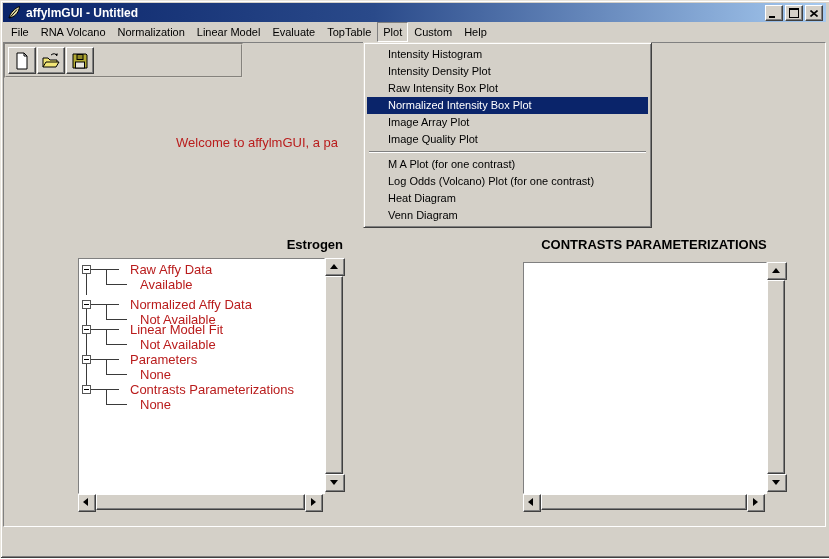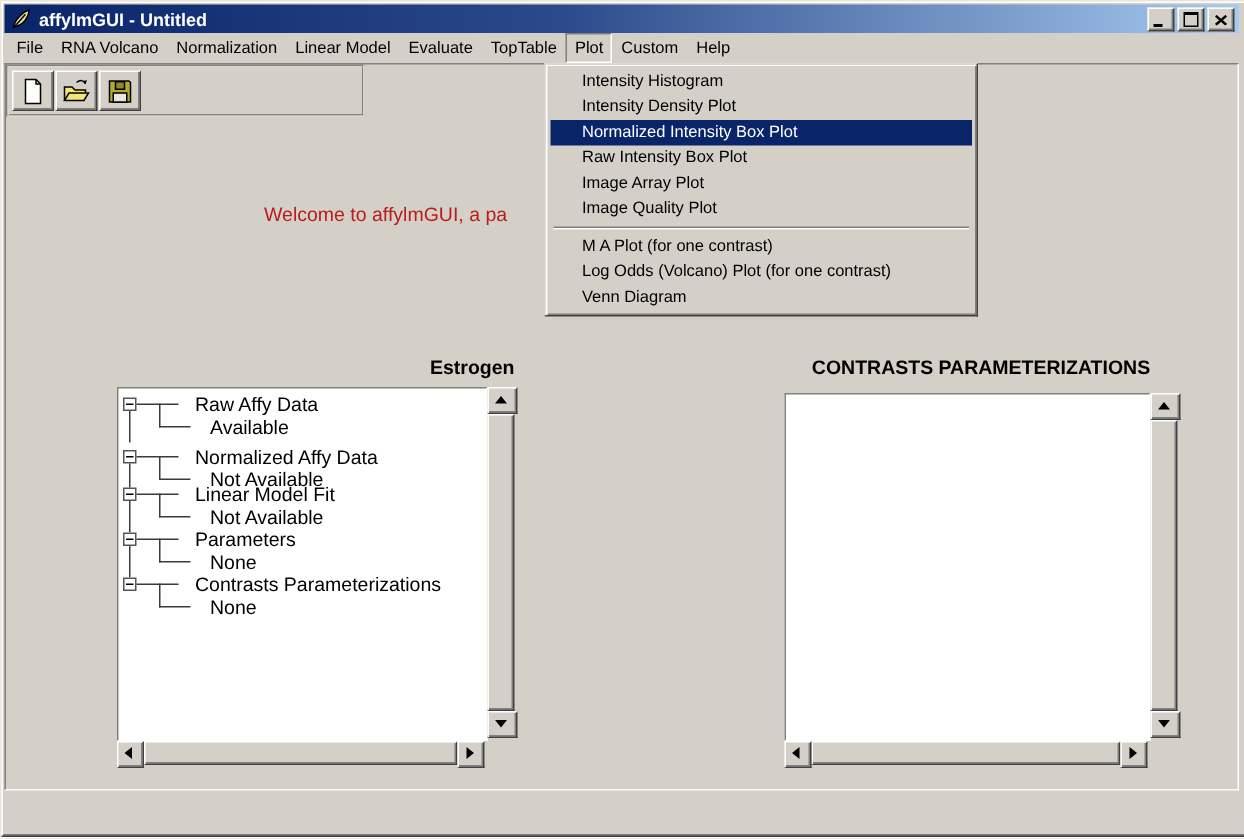--- a/index.html
+++ b/index.html
@@ -44,21 +44,21 @@
   .sb-v .sb-btn{height:16px;width:100%;}
   .sb-h .sb-btn{width:16px;height:100%;}
   .sb-thumb{flex:1 1 auto;background:#d4d0c8;border:1px solid;border-color:#fff #404040 #404040 #fff;
     box-shadow:inset -1px -1px 0 #808080;}
   .arr{position:absolute;width:0;height:0;}
   .arr-up{left:4px;top:5px;border-left:4px solid transparent;border-right:4px solid transparent;border-bottom:5px solid #000;}
   .arr-down{left:4px;top:5px;border-left:4px solid transparent;border-right:4px solid transparent;border-top:5px solid #000;}
   .arr-left{left:4px;top:3px;border-top:4px solid transparent;border-bottom:4px solid transparent;border-right:5px solid #000;}
   .arr-right{left:5px;top:3px;border-top:4px solid transparent;border-bottom:4px solid transparent;border-left:5px solid #000;}
   
-  .tree{position:absolute;inset:0;font-size:13px;color:#000000;overflow:hidden;}
+  .tree{position:absolute;inset:0;font-size:13px;color:#b91c1c;overflow:hidden;}
   .tg{position:absolute;left:0;width:100%;height:30px;}
   .tg div{position:absolute;}
   .tbox{left:3px;top:3px;width:9px;height:9px;background:#fff;border:1px solid #555;box-sizing:border-box;}
   .tbox::before{content:"";position:absolute;left:1px;top:3px;width:5px;height:1px;background:#000;}
   .thl1{left:12px;top:7px;width:28px;height:1px;background:#3a3a3a;}
   .tvd{left:27px;top:7px;width:1px;height:16px;background:#3a3a3a;}
   .thl2{left:27px;top:22px;width:21px;height:1px;background:#3a3a3a;}
   .tlong{left:7px;top:12px;width:1px;height:21px;background:#3a3a3a;}
   .plabel{left:51px;top:0;line-height:15px;white-space:nowrap;}
   .clabel{left:61px;top:15px;line-height:15px;white-space:nowrap;}
@@ -228,23 +228,24 @@
             <span class="arr arr-right"></span>
           </div>
       </div>
     </div>
 
   </div>
 
   <div class="popup">
       <div class="popup-item">Intensity Histogram</div>
       <div class="popup-item">Intensity Density Plot</div>
+      <div class="popup-item">Raw Intensity Box Plot</div>
       <div class="popup-item hl">Normalized Intensity Box Plot</div>
-      <div class="popup-item">Raw Intensity Box Plot</div>
       <div class="popup-item">Image Array Plot</div>
       <div class="popup-item">Image Quality Plot</div>
       <div class="popup-sep"></div>
       <div class="popup-item">M A Plot (for one contrast)</div>
       <div class="popup-item">Log Odds (Volcano) Plot (for one contrast)</div>
+      <div class="popup-item">Heat Diagram</div>
       <div class="popup-item">Venn Diagram</div>
     </div>
 
 </div>
 
 </body></html>

